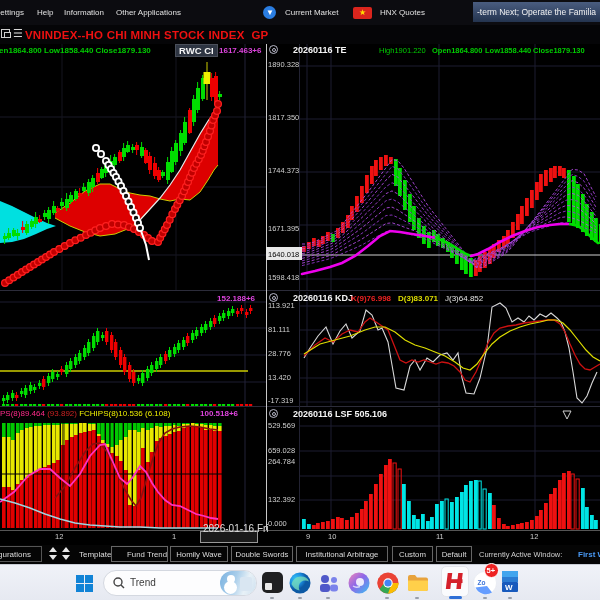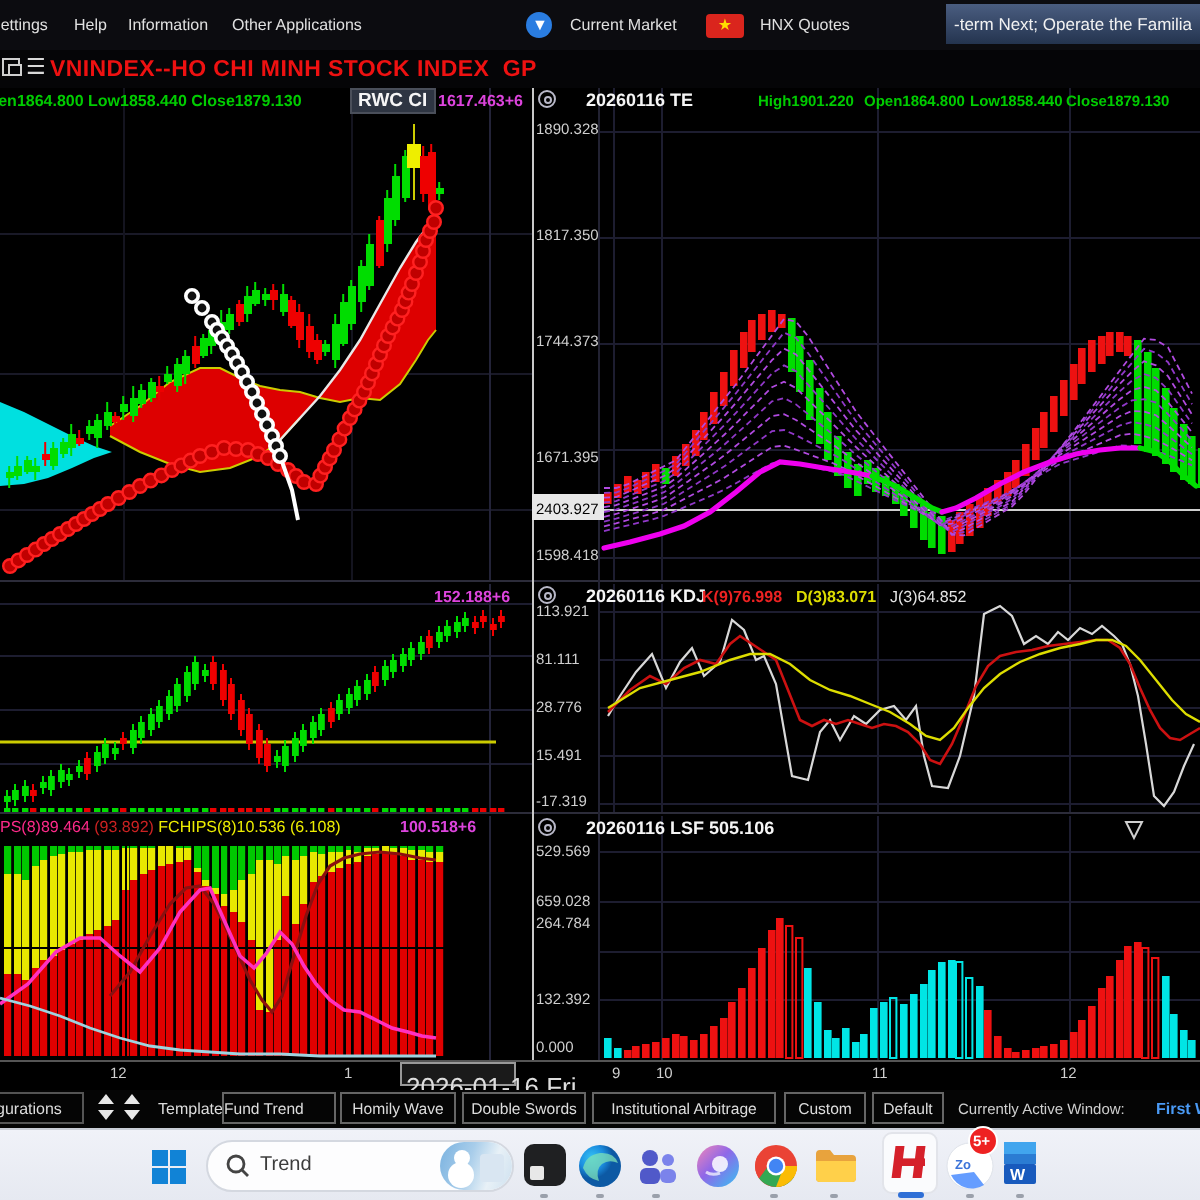--- a/index.html
+++ b/index.html
@@ -734,72 +734,72 @@
 <div class="t" style="left:-12px;top:46px;font-size:8px;font-weight:bold;color:#00cc00">Open1864.800 Low1858.440 Close1879.130</div>
 <div style="position:absolute;left:175px;top:44px;width:43px;height:13px;background:#2e3542;border:1px solid #4a4f5a"></div>
 <div class="t" style="left:179px;top:45px;font-size:9.5px;font-weight:bold;color:#f5f5f5">RWC CI</div>
 <div class="t" style="left:219px;top:46px;font-size:8px;font-weight:bold;color:#dd44dd">1617.463+6</div>
 <div class="t" style="left:217px;top:294px;font-size:8px;font-weight:bold;color:#dd44dd">152.188+6</div>
 <div class="t" style="left:200px;top:409px;font-size:8px;font-weight:bold;color:#dd44dd">100.518+6</div>
 <div class="t" style="left:0px;top:409px;font-size:8px;font-weight:normal;color:#ff2a8a">PS(8)89.464 <span style="color:#cc2222">(93.892)</span> <span style="color:#eeee00">FCHIPS(8)10.536 (6.108)</span></div>
 <div style="position:absolute;left:269px;top:45px;width:9px;height:9px;border:1.4px solid #b8b8c8;border-radius:50%"></div>
 <div style="position:absolute;left:272.2px;top:48.2px;width:4px;height:4px;border:1.2px solid #b8b8c8;border-radius:50%"></div>
 <div class="t" style="left:293px;top:45px;font-size:9px;font-weight:bold;color:#f5f5f5">20260116 TE</div>
-<div class="t" style="left:379px;top:46px;font-size:7.5px;font-weight:bold;color:#00cc00">High1901.220</div>
+<div class="t" style="left:379px;top:46px;font-size:7.5px;font-weight:normal;color:#00cc00">High1901.220</div>
 <div class="t" style="left:432px;top:46px;font-size:7.5px;font-weight:bold;color:#00cc00">Open1864.800</div>
 <div class="t" style="left:485px;top:46px;font-size:7.5px;font-weight:bold;color:#00cc00">Low1858.440</div>
 <div class="t" style="left:533px;top:46px;font-size:7.5px;font-weight:bold;color:#00cc00">Close1879.130</div>
 <div class="t" style="left:268px;top:60px;font-size:7.5px;color:#cfcfcf">1890.328</div>
 <div class="t" style="left:268px;top:113px;font-size:7.5px;color:#cfcfcf">1817.350</div>
 <div class="t" style="left:268px;top:166px;font-size:7.5px;color:#cfcfcf">1744.373</div>
 <div class="t" style="left:268px;top:224px;font-size:7.5px;color:#cfcfcf">1671.395</div>
 <div class="t" style="left:268px;top:273px;font-size:7.5px;color:#cfcfcf">1598.418</div>
 <div style="position:absolute;left:266px;top:247px;width:36px;height:13px;background:#e8e8e8"></div>
-<div class="t" style="left:268px;top:250px;font-size:7.5px;color:#000">2403.927</div>
+<div class="t" style="left:268px;top:250px;font-size:7.5px;color:#000">1640.018</div>
 <div style="position:absolute;left:269px;top:293px;width:9px;height:9px;border:1.4px solid #b8b8c8;border-radius:50%"></div>
 <div style="position:absolute;left:272.2px;top:296.2px;width:4px;height:4px;border:1.2px solid #b8b8c8;border-radius:50%"></div>
 <div class="t" style="left:293px;top:293px;font-size:9px;font-weight:bold;color:#f5f5f5">20260116 KDJ</div>
 <div class="t" style="left:351px;top:294px;font-size:8px;font-weight:bold;color:#ee2222">K(9)76.998</div>
 <div class="t" style="left:398px;top:294px;font-size:8px;font-weight:bold;color:#dddd00">D(3)83.071</div>
 <div class="t" style="left:445px;top:294px;font-size:8px;font-weight:normal;color:#e5e5e5">J(3)64.852</div>
 <div class="t" style="left:268px;top:301px;font-size:7.5px;color:#cfcfcf">113.921</div>
 <div class="t" style="left:268px;top:325px;font-size:7.5px;color:#cfcfcf">81.111</div>
 <div class="t" style="left:268px;top:349px;font-size:7.5px;color:#cfcfcf">28.776</div>
-<div class="t" style="left:268px;top:373px;font-size:7.5px;color:#cfcfcf">15.491</div>
+<div class="t" style="left:268px;top:373px;font-size:7.5px;color:#cfcfcf">13.420</div>
 <div class="t" style="left:268px;top:396px;font-size:7.5px;color:#cfcfcf">-17.319</div>
 <div style="position:absolute;left:269px;top:409px;width:9px;height:9px;border:1.4px solid #b8b8c8;border-radius:50%"></div>
 <div style="position:absolute;left:272.2px;top:412.2px;width:4px;height:4px;border:1.2px solid #b8b8c8;border-radius:50%"></div>
 <div class="t" style="left:293px;top:409px;font-size:9px;font-weight:bold;color:#f5f5f5">20260116 LSF 505.106</div>
 <div class="t" style="left:268px;top:421px;font-size:7.5px;color:#cfcfcf">529.569</div>
 <div class="t" style="left:268px;top:446px;font-size:7.5px;color:#cfcfcf">659.028</div>
 <div class="t" style="left:268px;top:457px;font-size:7.5px;color:#cfcfcf">264.784</div>
 <div class="t" style="left:268px;top:495px;font-size:7.5px;color:#cfcfcf">132.392</div>
 <div class="t" style="left:268px;top:519px;font-size:7.5px;color:#cfcfcf">0.000</div>
 <div style="position:absolute;left:0;top:530px;width:600px;height:15px;background:#000;border-top:1px solid #555"></div>
 <div class="t" style="left:55px;top:532px;font-size:7.5px;color:#cfcfcf">12</div>
 <div class="t" style="left:172px;top:532px;font-size:7.5px;color:#cfcfcf">1</div>
 <div class="t" style="left:306px;top:532px;font-size:7.5px;color:#cfcfcf">9</div>
 <div class="t" style="left:328px;top:532px;font-size:7.5px;color:#cfcfcf">10</div>
 <div class="t" style="left:436px;top:532px;font-size:7.5px;color:#cfcfcf">11</div>
 <div class="t" style="left:530px;top:532px;font-size:7.5px;color:#cfcfcf">12</div>
 <div style="position:absolute;left:200px;top:531px;width:58px;height:12px;border:1px solid #999;background:#1a1a1a"></div>
-<div class="t" style="left:203px;top:536px;font-size:13px;color:#ddd">2026-01-16.Fri</div>
+<div class="t" style="left:203px;top:523px;font-size:10px;color:#ddd">2026-01-16.Fri</div>
 <div style="position:absolute;left:0;top:545px;width:600px;height:19px;background:#050505"></div>
 <div style="position:absolute;left:-8px;top:546px;width:50px;height:16px;border:1px solid #555"></div>
 <div class="t" style="left:-6px;top:550px;font-size:8px;color:#ddd">figurations</div>
 <svg width="10" height="14" style="position:absolute;left:48px;top:547px">
     <path d="M5,0 L9,5 L1,5 Z" fill="#e8e8e8"></path>
     <path d="M5,13 L9,8 L1,8 Z" fill="#e8e8e8"></path>
   </svg>
 <svg width="10" height="14" style="position:absolute;left:61px;top:547px">
     <path d="M5,0 L9,5 L1,5 Z" fill="#e8e8e8"></path>
     <path d="M5,13 L9,8 L1,8 Z" fill="#e8e8e8"></path>
   </svg>
 <div class="t" style="left:79px;top:550px;font-size:8px;color:#ddd">Template</div>
-<div style="position:absolute;left:111px;top:546px;width:57px;height:16px;border:1px solid #666;text-align:left;line-height:15px;font-size:7.8px;color:#ddd">Fund Trend</div>
+<div style="position:absolute;left:111px;top:546px;width:57px;height:16px;border:1px solid #666;text-align:right;line-height:15px;font-size:7.8px;color:#ddd">Fund Trend</div>
 <div style="position:absolute;left:170px;top:546px;width:58px;height:16px;border:1px solid #666;text-align:center;line-height:15px;font-size:7.8px;color:#ddd">Homily Wave</div>
 <div style="position:absolute;left:231px;top:546px;width:62px;height:16px;border:1px solid #666;text-align:center;line-height:15px;font-size:7.8px;color:#ddd">Double Swords</div>
 <div style="position:absolute;left:296px;top:546px;width:92px;height:16px;border:1px solid #666;text-align:center;line-height:15px;font-size:7.8px;color:#ddd">Institutional Arbitrage</div>
 <div style="position:absolute;left:392px;top:546px;width:41px;height:16px;border:1px solid #666;text-align:center;line-height:15px;font-size:7.8px;color:#ddd">Custom</div>
 <div style="position:absolute;left:436px;top:546px;width:36px;height:16px;border:1px solid #666;text-align:center;line-height:15px;font-size:7.8px;color:#ddd">Default</div>
 <div class="t" style="left:479px;top:550px;font-size:7.5px;color:#cfcfcf">Currently Active Window:</div>
 <div class="t" style="left:578px;top:550px;font-size:8px;font-weight:bold;color:#4a9af5">First W</div>
 <div style="position:absolute;left:0;top:564px;width:600px;height:36px;background:linear-gradient(#f0f2f8,#e6e9f1);border-top:1px solid #c9cdd6"></div>
 <div style="position:absolute;left:76px;top:575px;width:8px;height:8px;background:#1183d6"></div>
 <div style="position:absolute;left:85px;top:575px;width:8px;height:8px;background:#1183d6"></div>

